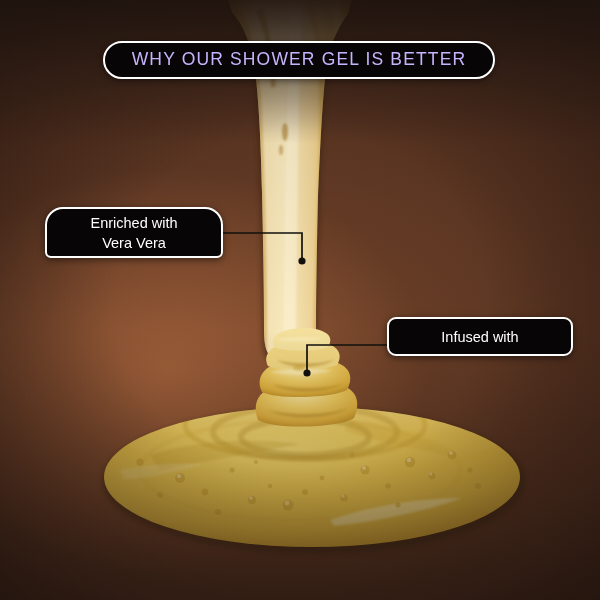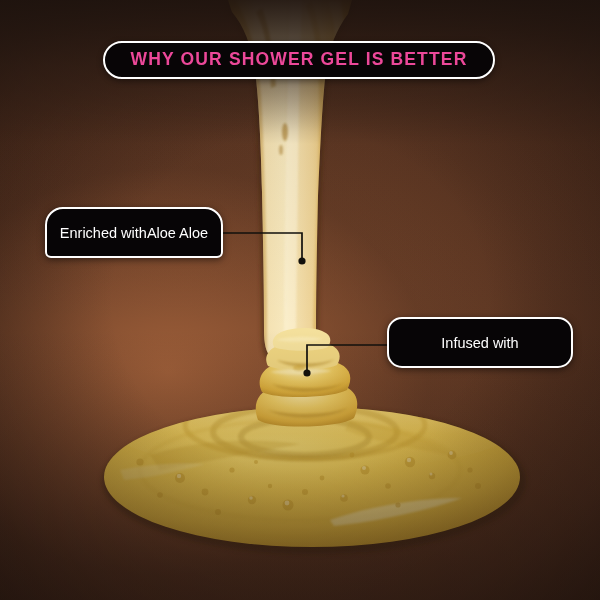--- a/index.html
+++ b/index.html
@@ -42,53 +42,53 @@
     position:absolute;
     left:103px; top:41px;
     width:392px; height:38px;
     background:#080506;
     border:2px solid #ffffff;
     border-radius:20px;
     display:flex; align-items:center; justify-content:center;
     box-shadow:0 2px 6px rgba(0,0,0,0.45);
   }
   .title-pill .title-text {
-    color:#ec4899;
+    color:#c4b5fd;
     font-size:17.5px;
-    font-weight:bold;
+    font-weight:normal;
     letter-spacing:1.15px;
     white-space:nowrap;
     line-height:1;
   }
 
   
   .callout {
     position:absolute;
     background:#070506;
     border:2px solid #ffffff;
-    display:flex; flex-direction:row;
+    display:flex; flex-direction:column;
     align-items:center; justify-content:center;
     box-shadow:0 2px 7px rgba(0,0,0,0.5);
   }
   .callout .line {
     color:#ffffff;
     font-size:14.5px;
     line-height:20px;
     white-space:nowrap;
     font-weight:400;
   }
   #callout-aloe {
     left:45px; top:207px;
     width:178px; height:51px;
     border-radius:18px 18px 6px 6px;
   }
   #callout-perfume {
     left:387px; top:317px;
-    width:186px; height:51px;
-    border-radius:15px;
+    width:186px; height:39px;
+    border-radius:9px;
   }
 
   
   .leaders { position:absolute; left:0; top:0; width:600px; height:600px; }
 </style>
 </head>
 <body>
 
 <div id="stage">
 
@@ -258,20 +258,20 @@
     <polyline points="387,345 307,345 307,370" fill="none" stroke="#12100c" stroke-width="1.7"></polyline>
     <circle cx="307" cy="373" r="3.6" fill="#12100c"></circle>
   </svg>
 
   <div class="title-pill">
     <span class="title-text">WHY OUR SHOWER GEL IS BETTER</span>
   </div>
 
   <div class="callout" id="callout-aloe">
     <span class="line">Enriched with</span>
-    <span class="line">Aloe Aloe</span>
+    <span class="line">Vera Vera</span>
   </div>
 
   <div class="callout" id="callout-perfume">
     <span class="line">Infused with</span>
   </div>
 
 </div>
 
 </body></html>

